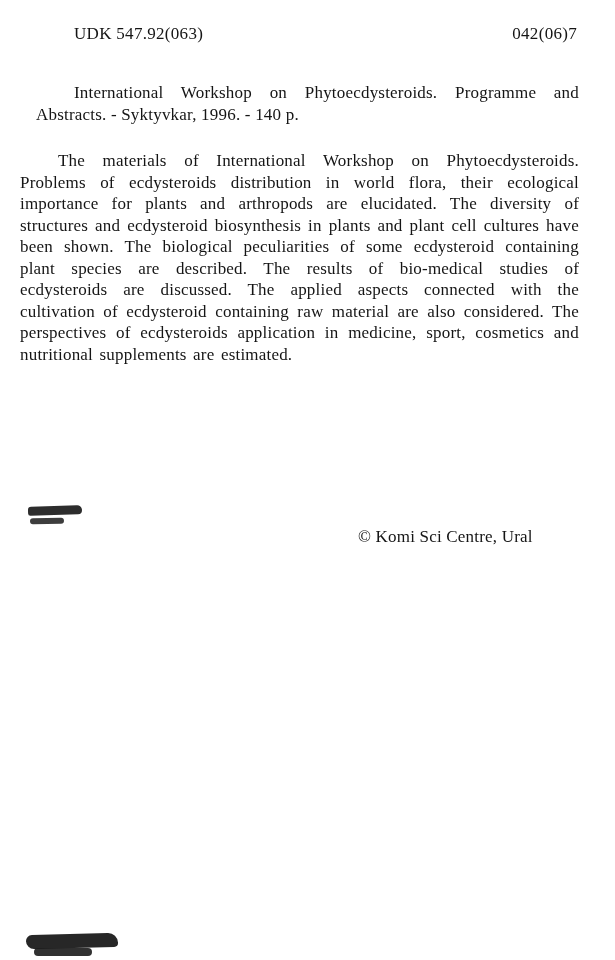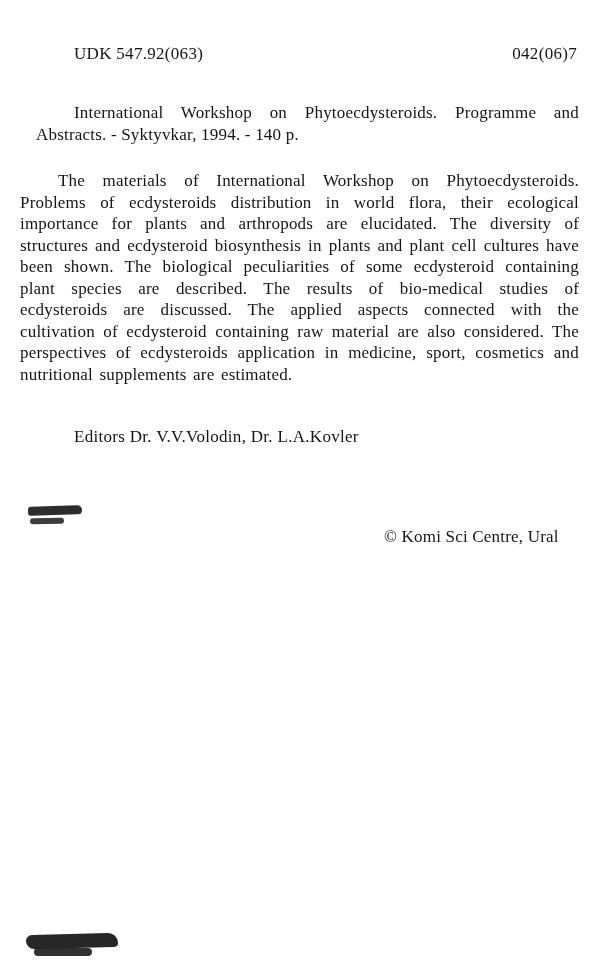--- a/index.html
+++ b/index.html
@@ -13,21 +13,21 @@
     height: 960px;
     margin: 0 auto;
     background: #ffffff;
     color: #151515;
     font-family: "Liberation Serif", "DejaVu Serif", serif;
     overflow: hidden;
   }
   .header-row {
     display: flex;
     justify-content: space-between;
-    padding: 44px 38px 0 74px;
+    padding: 24px 38px 0 74px;
     font-size: 17px;
     letter-spacing: 0.3px;
   }
   .citation {
     margin: 38px 36px 0 36px;
     font-size: 17px;
     line-height: 22px;
     text-align: justify;
     text-indent: 38px;
     letter-spacing: 0.2px;
@@ -42,21 +42,21 @@
     letter-spacing: 0.2px;
   }
   .editors {
     margin: 42px 36px 0 36px;
     font-size: 17px;
     text-indent: 38px;
     letter-spacing: 0.3px;
   }
   .copyright {
     position: absolute;
-    left: 384px;
+    left: 358px;
     top: 526px;
     font-size: 17px;
     line-height: 22px;
     text-align: left;
     letter-spacing: 0.2px;
   }
   .copyright .line2 {
     padding-left: 20px;
   }
   
@@ -95,25 +95,24 @@
 </head>
 <body>
 
 <div class="page">
 
   <div class="header-row">
     <span>UDK 547.92(063)</span>
     <span>042(06)7</span>
   </div>
 
-  <p class="citation">International Workshop on Phytoecdysteroids. Programme and Abstracts. - Syktyvkar, 1994. - 140 p.</p>
+  <p class="citation">International Workshop on Phytoecdysteroids. Programme and Abstracts. - Syktyvkar, 1996. - 140 p.</p>
 
   <p class="abstract">The materials of International Workshop on Phytoecdysteroids. Problems of ecdysteroids distribution in world flora, their ecological importance for plants and arthropods are elucidated. The diversity of structures and ecdysteroid biosynthesis in plants and plant cell cultures have been shown. The biological peculiarities of some ecdysteroid containing plant species are described. The results of bio-medical studies of ecdysteroids are discussed. The applied aspects connected with the cultivation of ecdysteroid containing raw material are also considered. The perspectives of ecdysteroids application in medicine, sport, cosmetics and nutritional supplements are estimated.</p>
 
-  <p class="editors">Editors Dr. V.V.Volodin, Dr. L.A.Kovler</p>
 
   <div class="copyright">
     <div class="line1">© Komi Sci Centre, Ural</div>
   </div>
 
   <div class="artifact artifact-a"></div>
   <div class="artifact artifact-b"></div>
   <div class="artifact artifact-c"></div>
   <div class="artifact artifact-d"></div>
 

